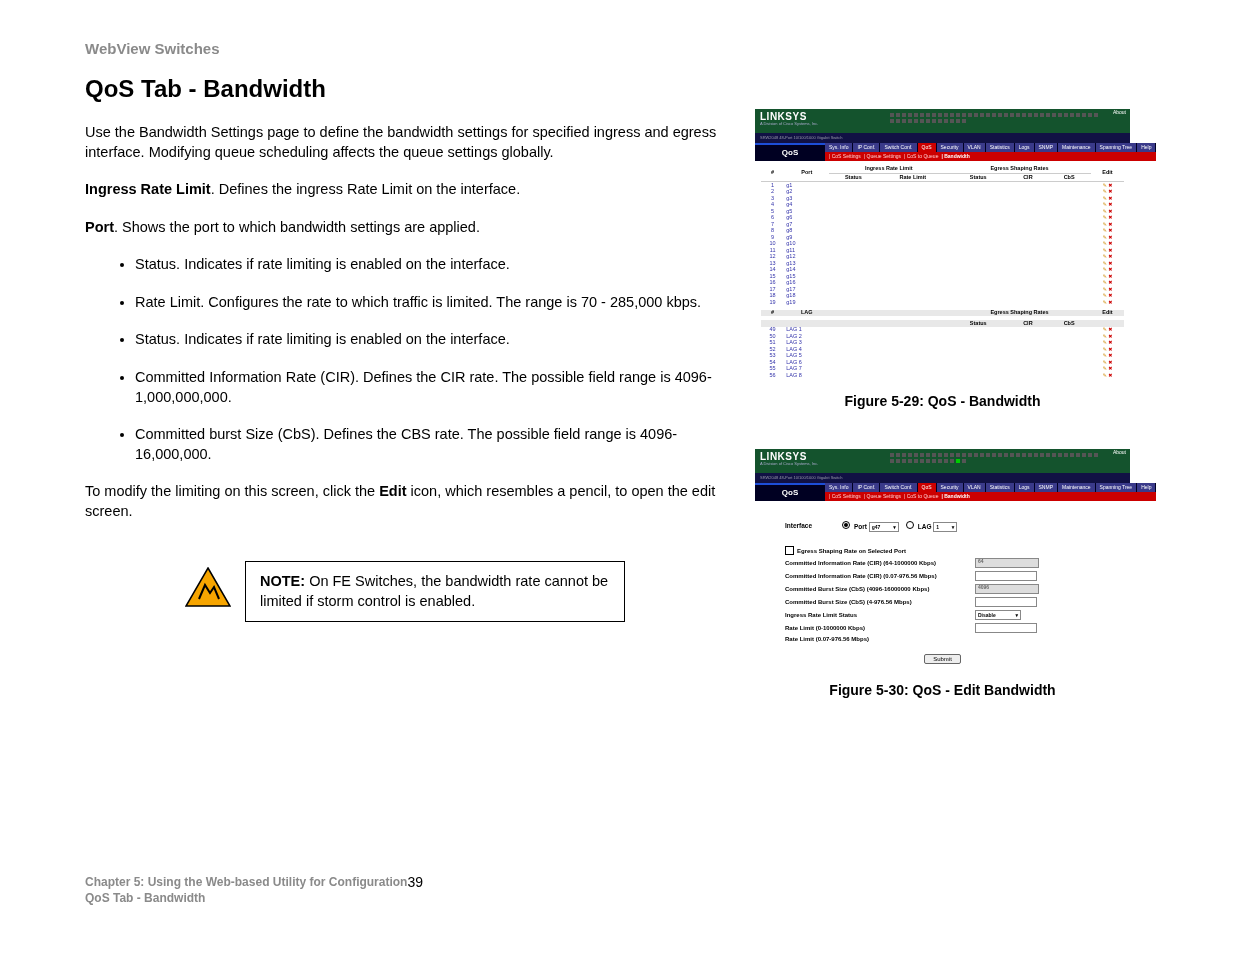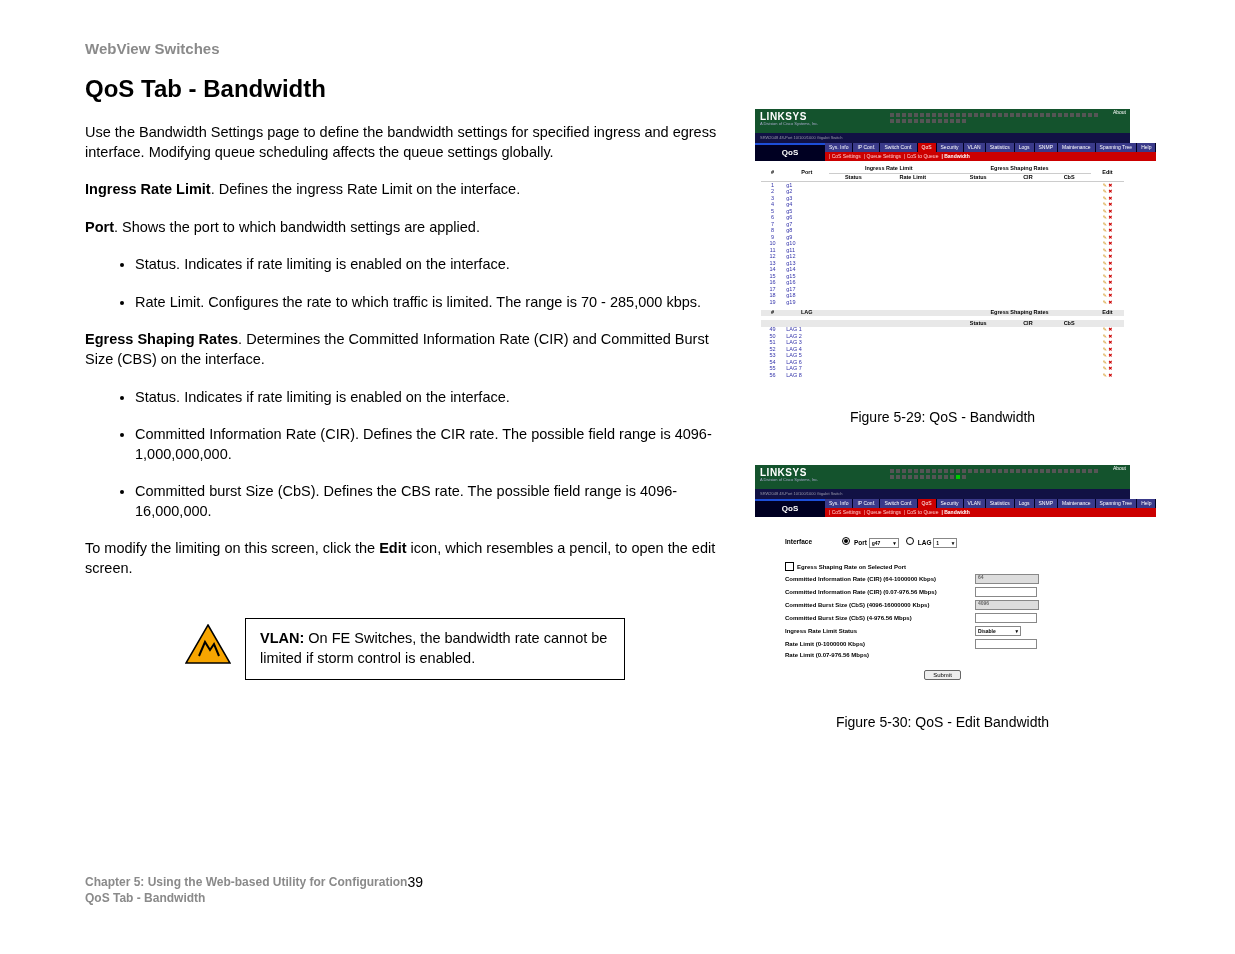--- a/index.html
+++ b/index.html
@@ -75,23 +75,23 @@
     font-size: 14.5px;
     line-height: 1.35;
   }
   
   .figure {
     font-family: Verdana, Arial, sans-serif;
     margin-bottom: 40px;
   }
   .fig-caption {
     text-align: center;
-    font-weight: normal;
+    font-weight: bold;
     font-size: 14px;
-    margin-top: 24px;
+    margin-top: 8px;
   }
   .linksys-window {
     background: #fff;
     font-size: 6px;
     line-height: 1;
     color: #000;
   }
   .linksys-top {
     background: #14532d;
     color: #fff;
@@ -317,41 +317,38 @@
 
       <p class="body-text">
         <span class="bold">Port</span><span>. Shows the port to which bandwidth settings are applied.</span>
       </p>
 
       <ul class="bullets">
         <li>Status. Indicates if rate limiting is enabled on the interface.</li>
         <li>Rate Limit. Configures the rate to which traffic is limited. The range is 70 - 285,000 kbps.</li>
       </ul>
 
-      <p class="body-text">
-        <span class="bold">Egress Shaping Rates</span><span>. Determines the Committed Information Rate (CIR) and Committed Burst Size (CBS) on the interface.</span>
-      </p>
 
       <ul class="bullets">
         <li>Status. Indicates if rate limiting is enabled on the interface.</li>
         <li>Committed Information Rate (CIR). Defines the CIR rate. The possible field range is 4096-1,000,000,000.</li>
         <li>Committed burst Size (CbS). Defines the CBS rate. The possible field range is 4096-16,000,000.</li>
       </ul>
 
       <p class="body-text">
         <span>To modify the limiting on this screen, click the </span><span class="bold">Edit</span><span> icon, which resembles a pencil, to open the edit screen.</span>
       </p>
 
       <div class="note-row">
         <svg class="note-icon" viewBox="0 0 46 40">
           <polygon points="23,1 45,39 1,39" fill="#f7a500" stroke="#000" stroke-width="1.5"></polygon>
           <path d="M14,32 l6,-14 l5,8 l4,-6 l5,12" fill="none" stroke="#000" stroke-width="2"></path>
         </svg>
         <div class="note-box">
-          <span class="bold">VLAN:</span><span>  On FE Switches, the bandwidth rate cannot be limited if storm control is enabled.</span>
+          <span class="bold">NOTE:</span><span>  On FE Switches, the bandwidth rate cannot be limited if storm control is enabled.</span>
         </div>
       </div>
     </div>
 
     <div class="right-col">
 
       <div class="figure">
         <div class="linksys-window">
           <div class="linksys-top">
             <span class="linksys-about">About</span>

